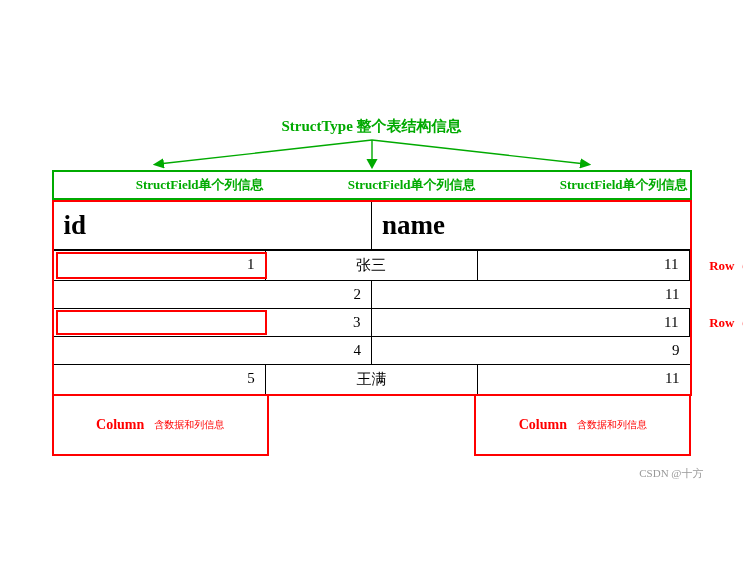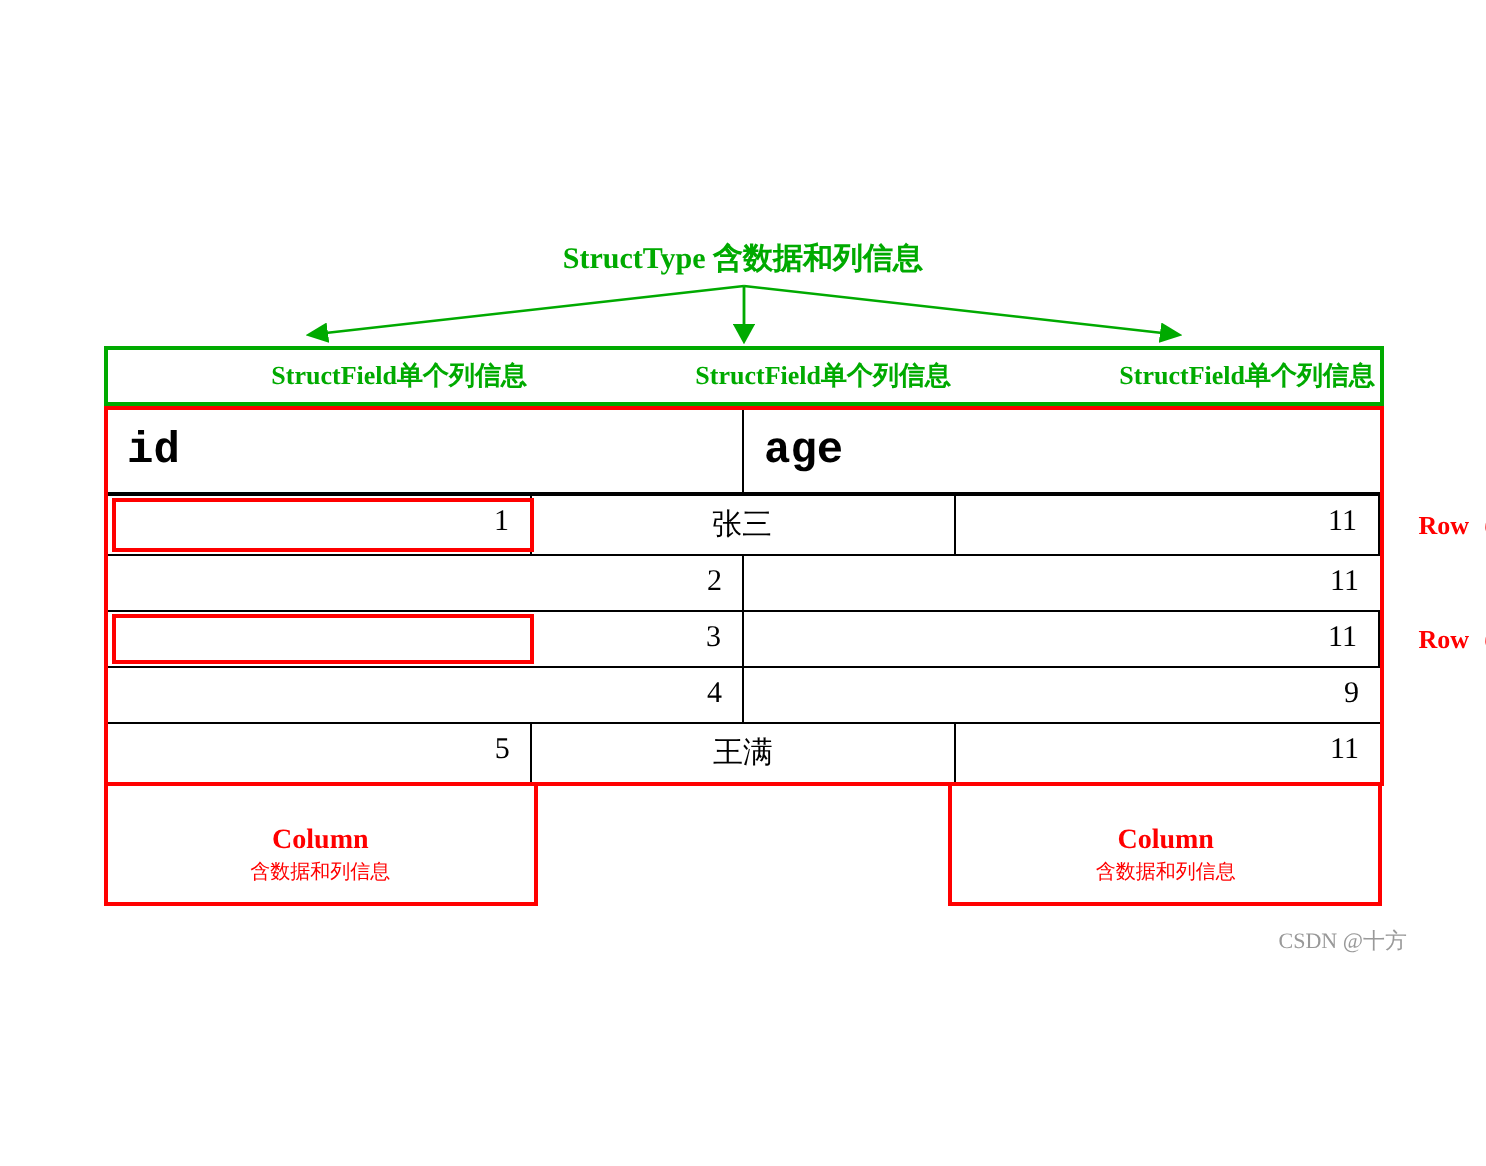--- a/index.html
+++ b/index.html
@@ -76,23 +76,23 @@
 
     
     .header-row {
       display: flex;
       border-bottom: 2px solid #000;
     }
 
     .header-cell {
       flex: 1;
       padding: 8px 10px;
-      font-size: 22px;
-      font-weight: bold;
-      font-family: Liberation Mono, monospace;
+      font-size: 27px;
+      font-weight: bold;
+      font-family: Liberation Serif, serif;
       border-right: 1px solid #000;
     }
     .header-cell:last-child {
       border-right: none;
     }
 
     
     .data-row {
       display: flex;
       border-bottom: 1px solid #000;
@@ -142,24 +142,25 @@
       width: 100%;
       margin-top: 0;
     }
 
     .column-label-cell {
       flex: 1;
       border: 2px solid red;
       border-top: none;
       min-height: 60px;
       display: flex;
-      flex-direction: column;
+      flex-direction: row;
       align-items: center;
-      justify-content: flex-end;
+      justify-content: center;
       padding: 8px 4px;
+      gap: 10px;
     }
     .column-label-cell:nth-child(1) {
       border-right: none;
     }
     .column-label-cell:nth-child(3) {
       border-left: none;
     }
 
     .col-label-title {
       color: red;
@@ -180,21 +181,21 @@
       color: #999;
       margin-left: 12px;
     }
   </style>
 </head>
 <body>
 
 <div class="container">
 
   <div class="struct-type-label">
-    <span>StructType 含数据和列信息</span>
+    <span>StructType 整个表结构信息</span>
   </div>
 
   <div class="arrows-area">
     <svg class="arrows-svg" viewBox="0 0 680 35" preserveAspectRatio="none">
 
       <line x1="340" y1="0" x2="113" y2="28" stroke="#00aa00" stroke-width="1.5" marker-end="url(#arr)"></line>
 
       <line x1="340" y1="0" x2="340" y2="28" stroke="#00aa00" stroke-width="1.5" marker-end="url(#arr)"></line>
 
       <line x1="340" y1="0" x2="567" y2="28" stroke="#00aa00" stroke-width="1.5" marker-end="url(#arr)"></line>
@@ -215,21 +216,21 @@
     </div>
     <div class="struct-field-cell" style="border-left:none; border-right:2px solid #00aa00;">
       <span>StructField单个列信息</span>
     </div>
   </div>
 
   <div class="table-outer">
 
     <div class="header-row">
       <div class="header-cell">id</div>
-      <div class="header-cell">age</div>
+      <div class="header-cell">name</div>
     </div>
 
     <div style="position:relative;">
 
       <div class="data-row" style="position:relative;">
         <div class="data-cell">1</div>
         <div class="data-cell text-cell">张三</div>
         <div class="data-cell">11</div>
         <div class="row-highlight" style="left:2px; right:calc(66.67% - 2px);"></div>
         <span class="row-label">Row（含数据）</span>

